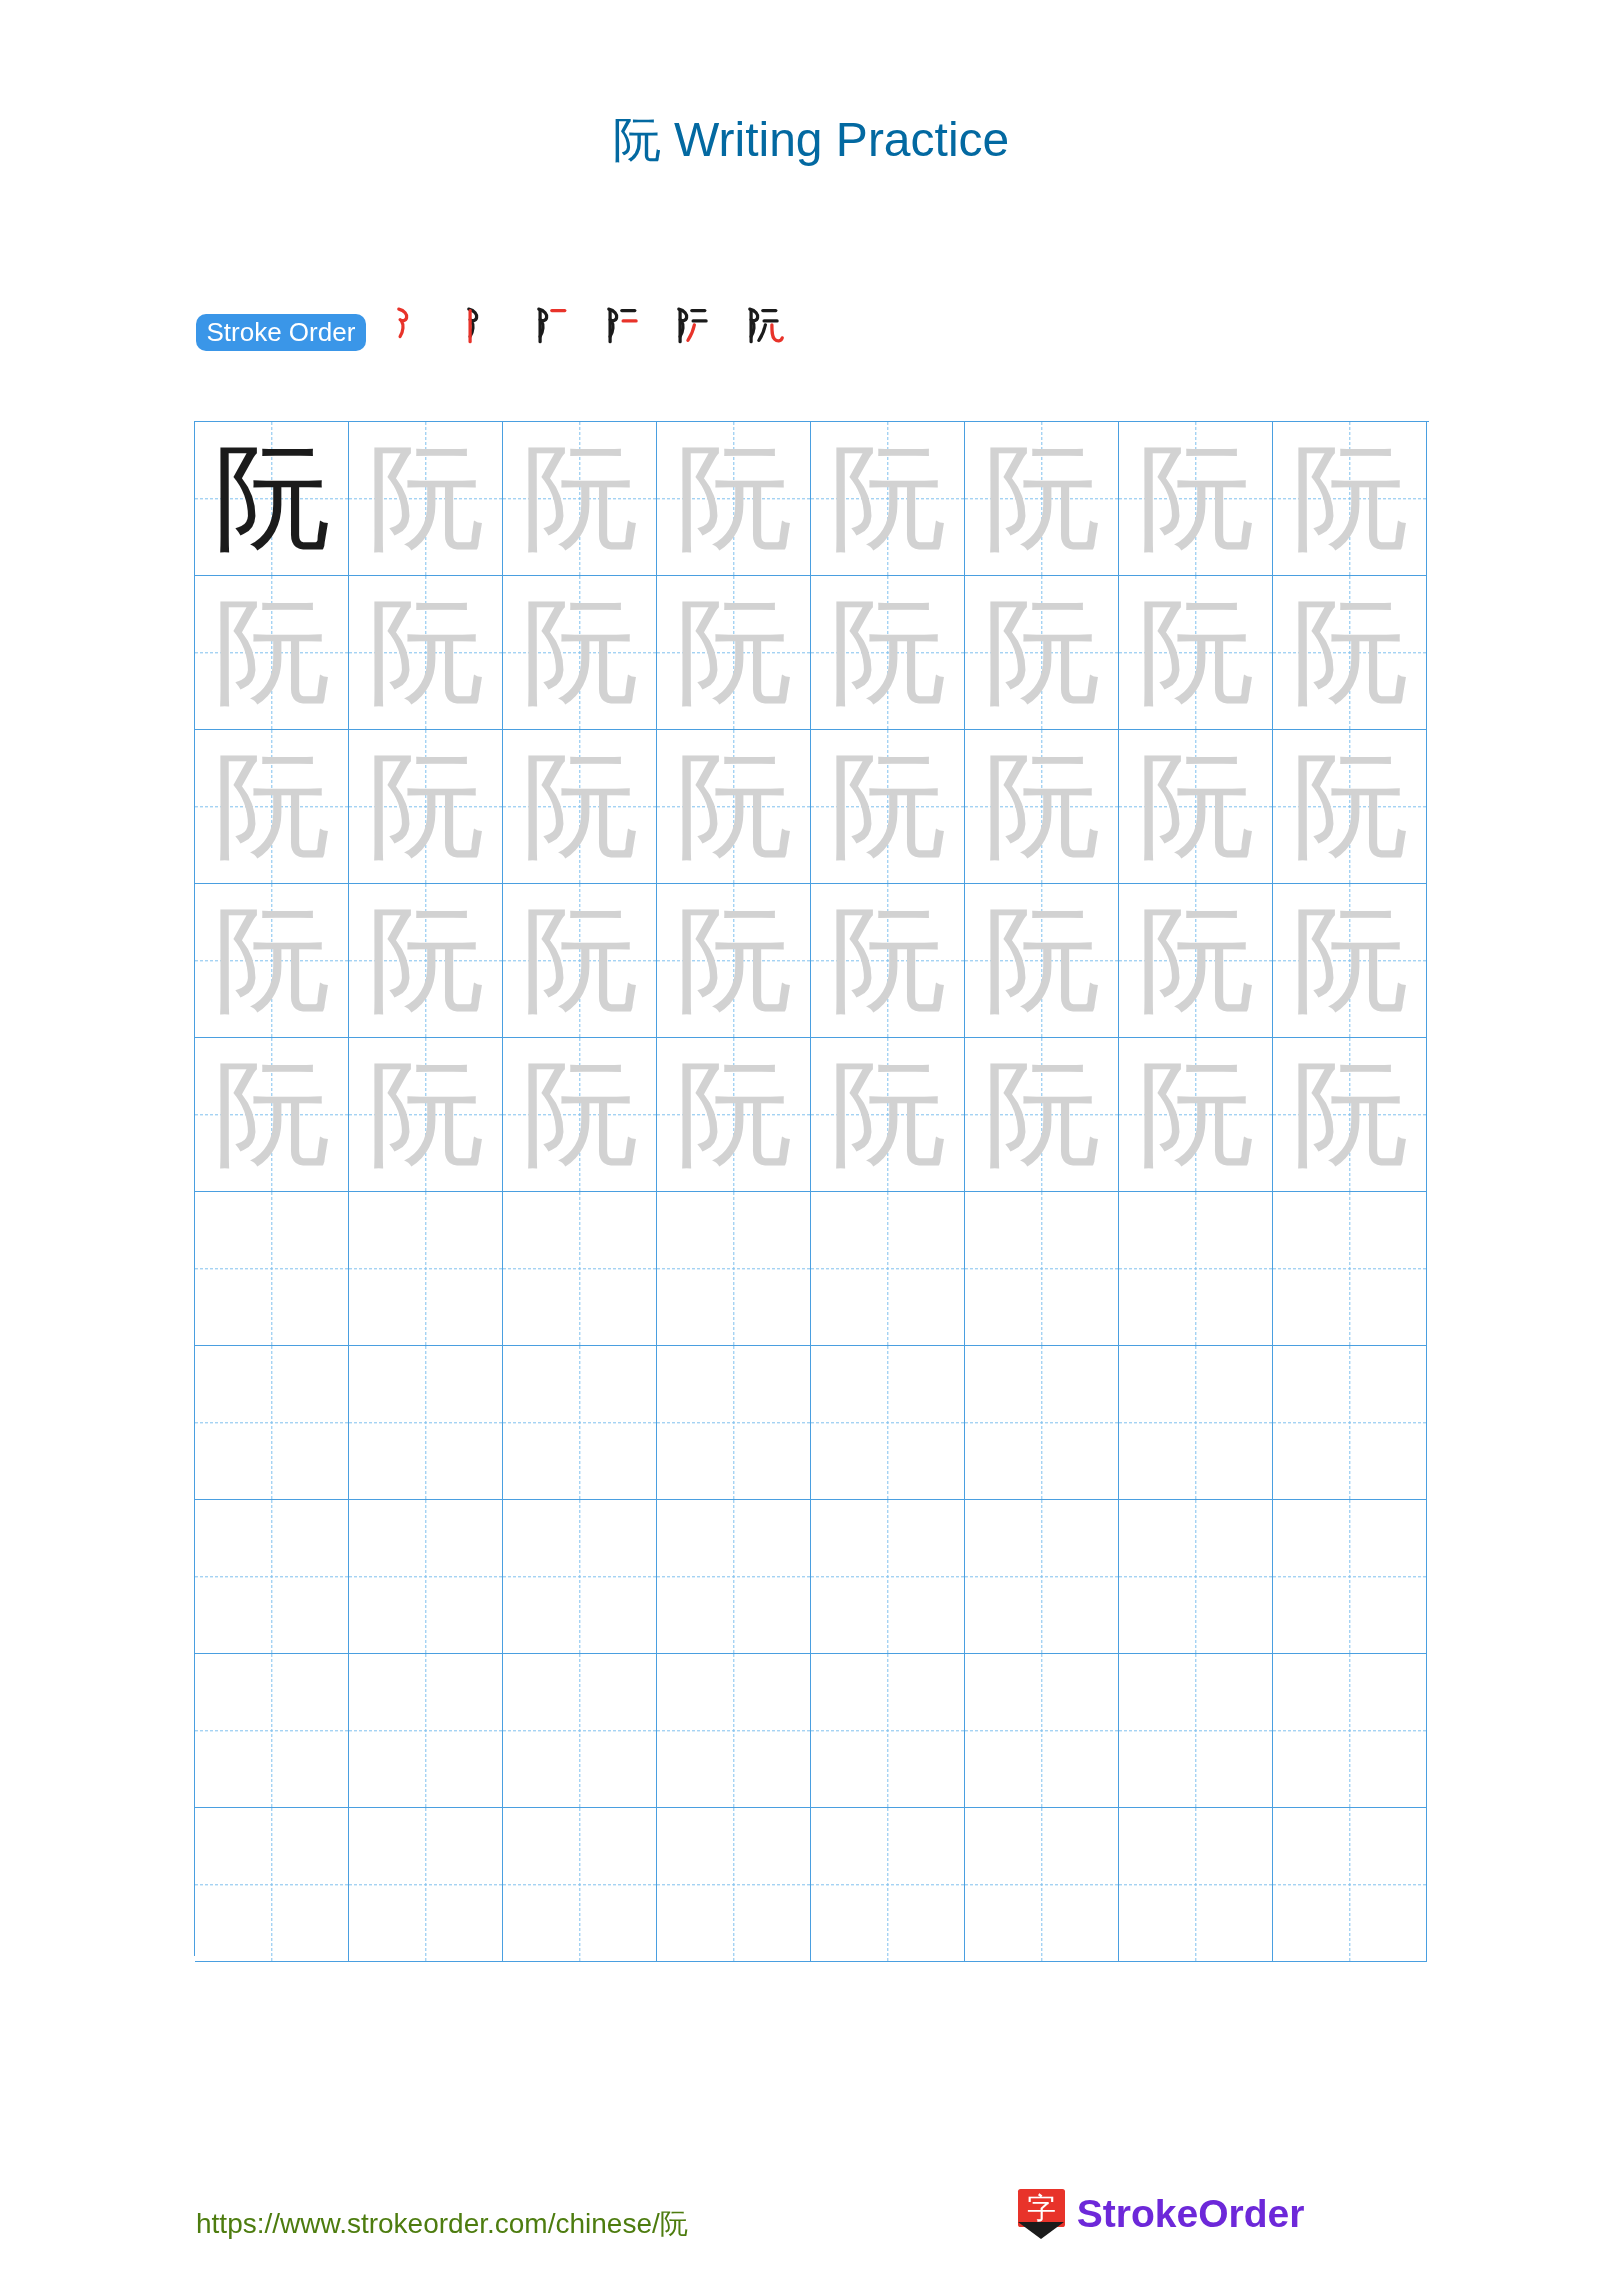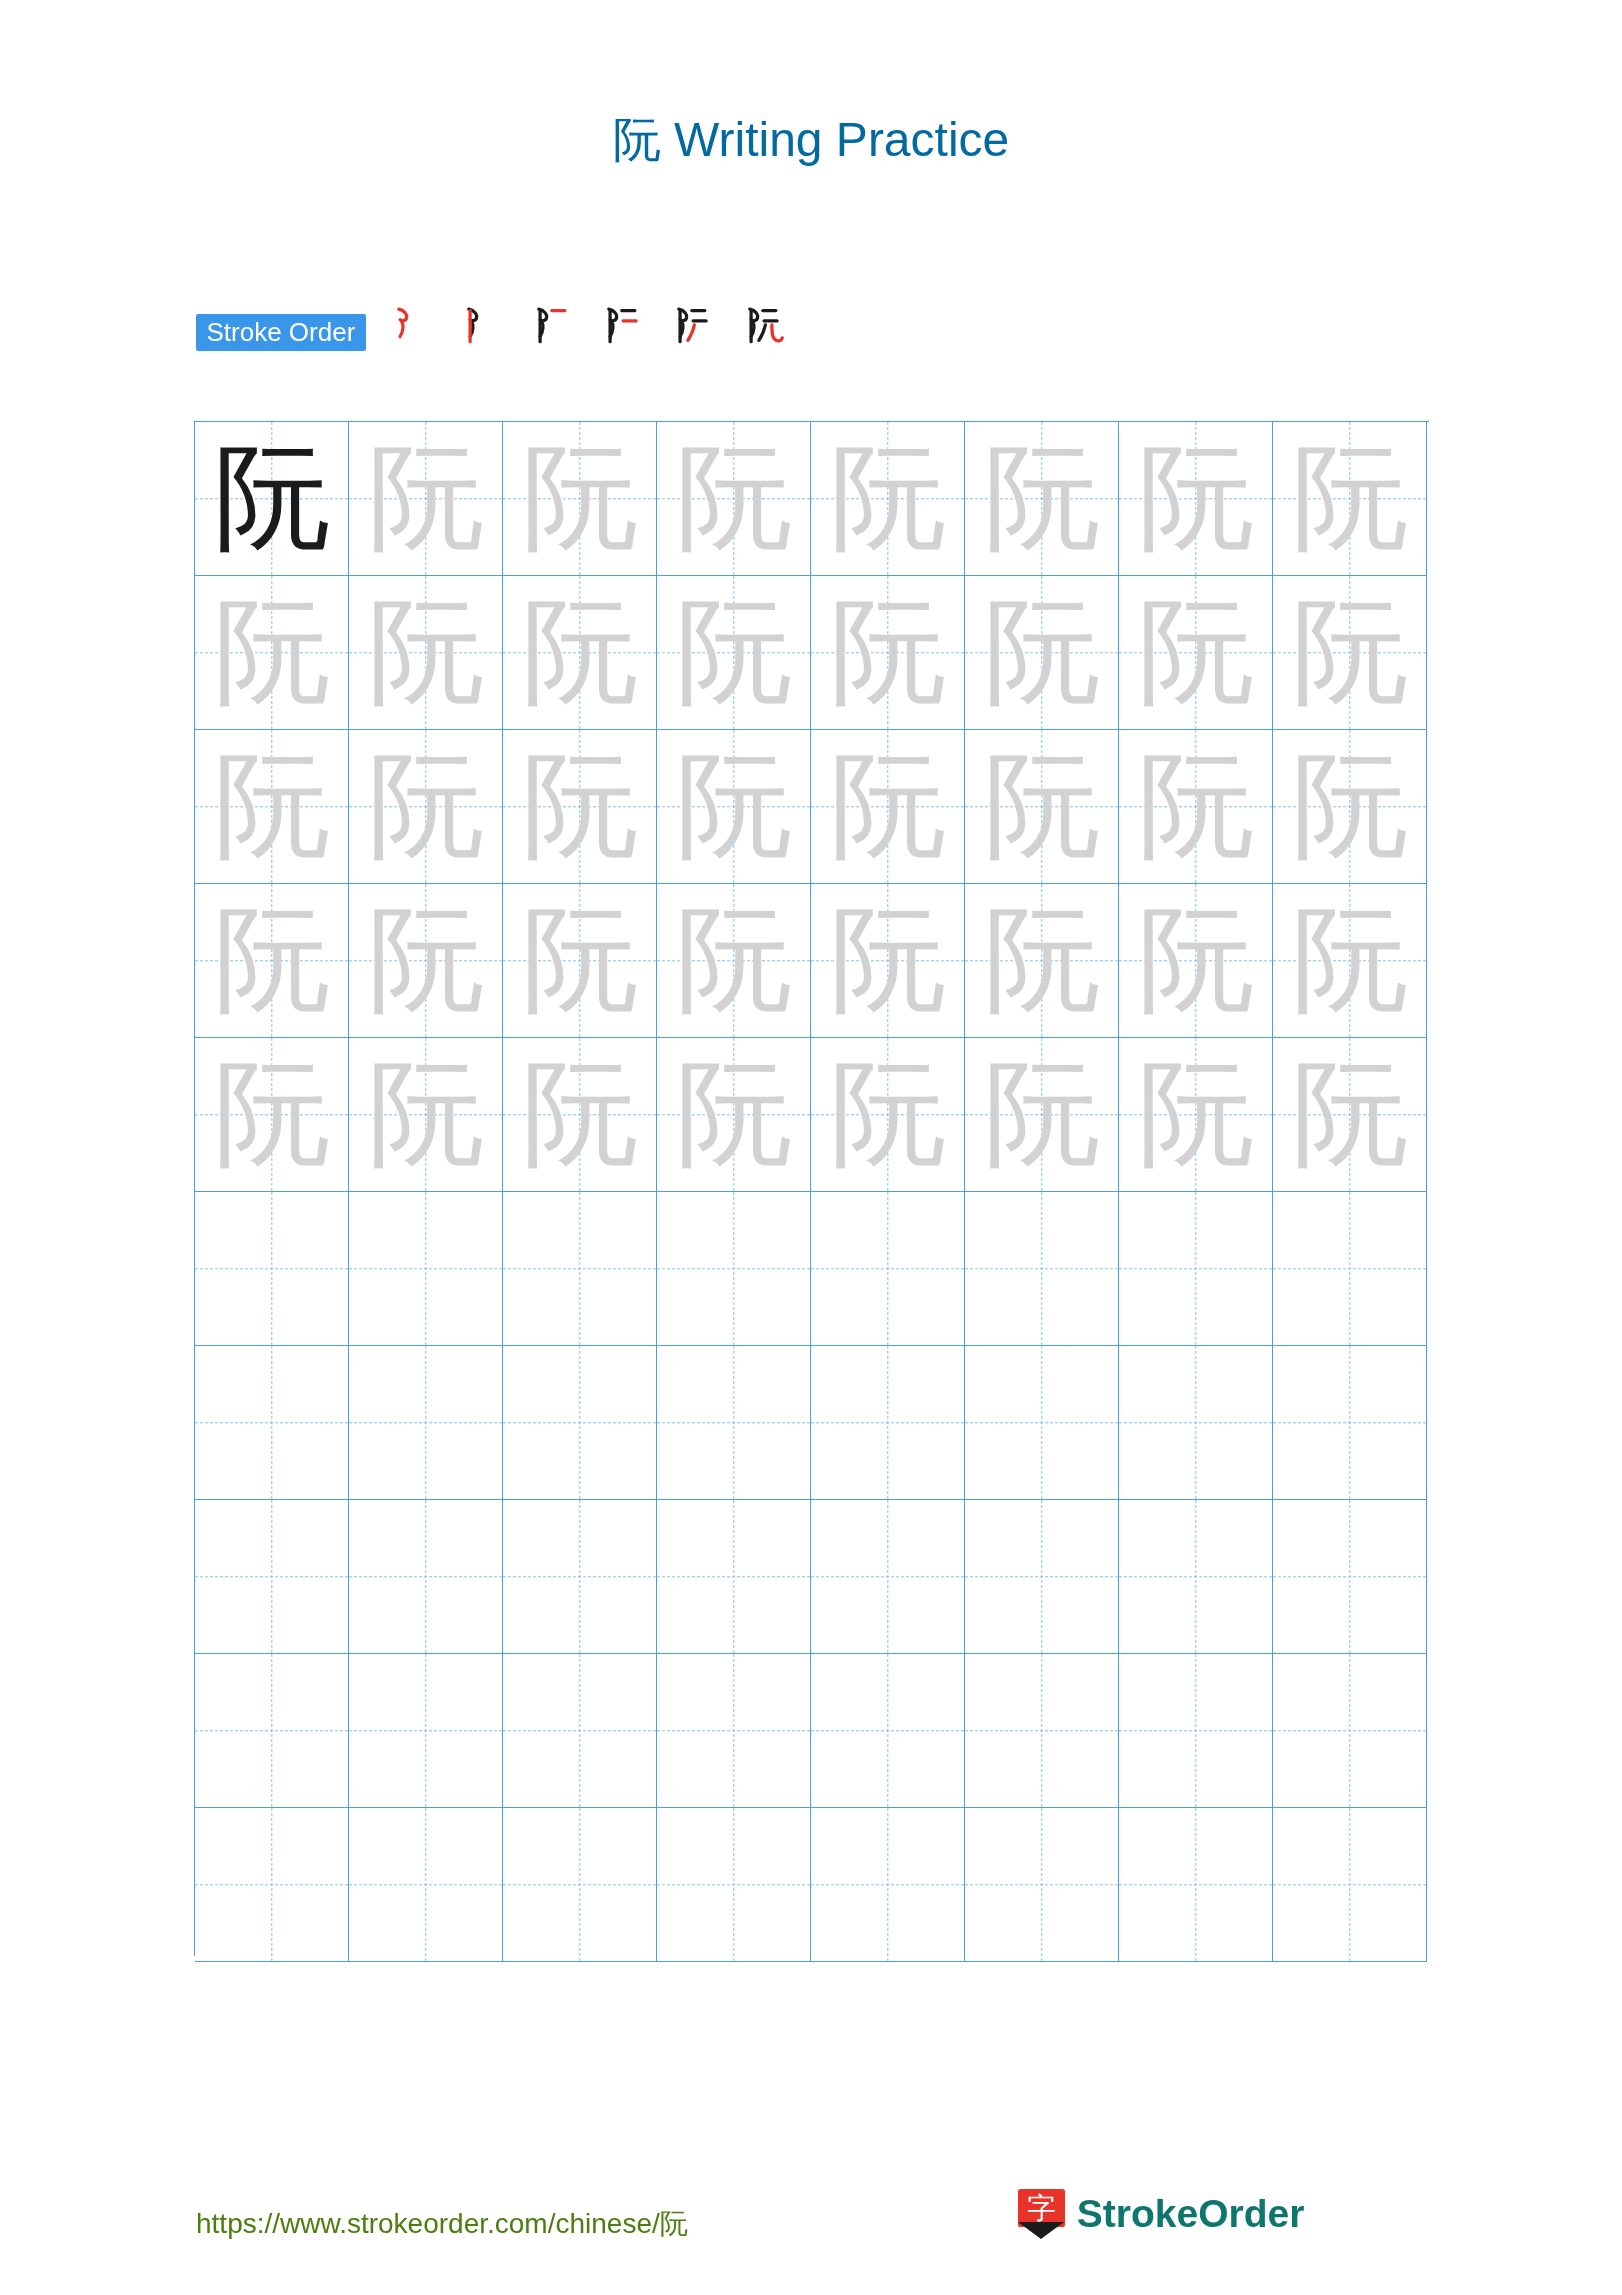--- a/index.html
+++ b/index.html
@@ -38,21 +38,21 @@
     height: 47px;
     display: flex;
     align-items: center;
   }
   .stroke-order-badge {
     background: #3a96e8;
     color: #ffffff;
     font-size: 26px;
     padding: 5.2px 10.5px 6.5px 10.5px;
     line-height: 1;
-    border-radius: 2px;
+    border-radius: 10px;
     white-space: nowrap;
   }
   .stroke-steps {
     display: flex;
     align-items: flex-end;
     margin-left: 11.8px;
   }
   .stroke-step {
     width: 65px;
     height: 65px;
@@ -190,21 +190,21 @@
     left: 0;
     top: 33px;
     width: 0;
     height: 0;
     border-left: 23.6px solid transparent;
     border-right: 23.6px solid transparent;
     border-top: 17px solid #1b1b1b;
   }
   .brand-name {
     font-size: 39px;
-    color: #0f766e;
+    color: #6d28d9;
     font-weight: bold;
     white-space: nowrap;
   }
 </style>
 </head>
 <body>
 
 <div class="page-title">阮 Writing Practice</div>
 
 <div class="stroke-order-row">

